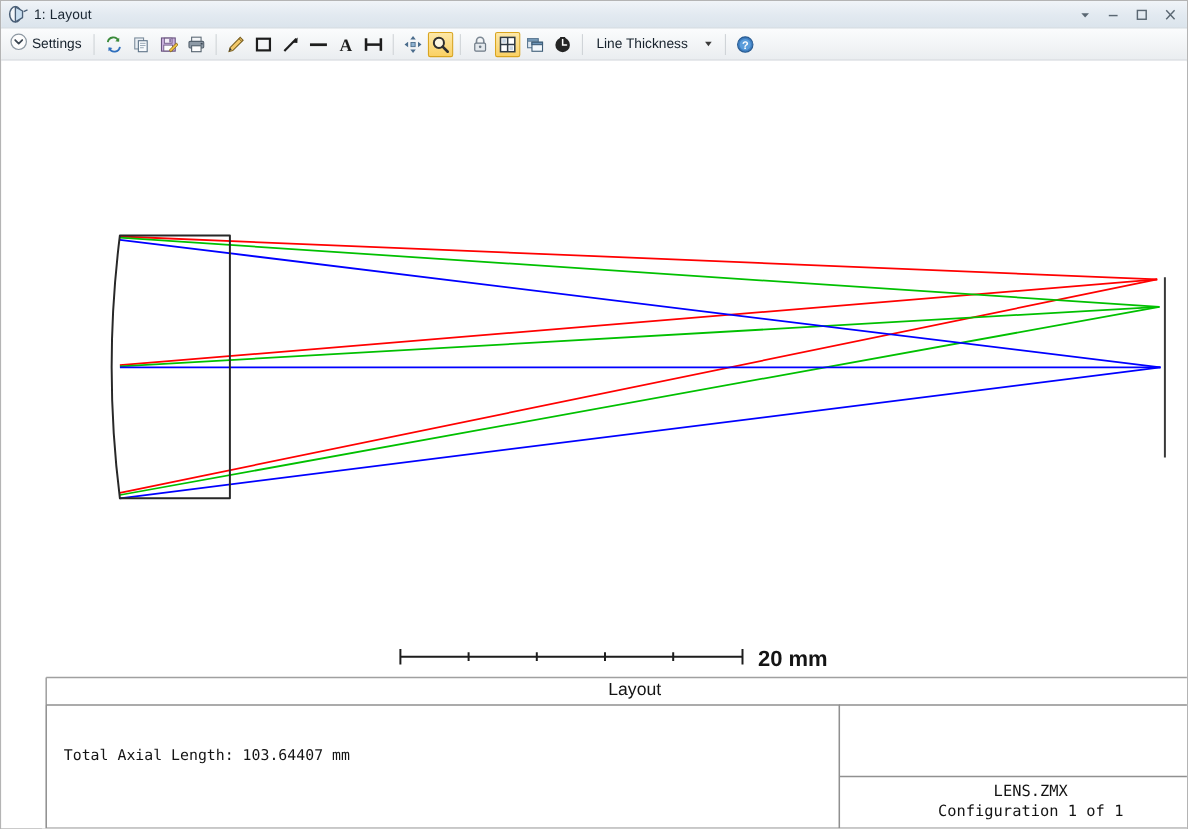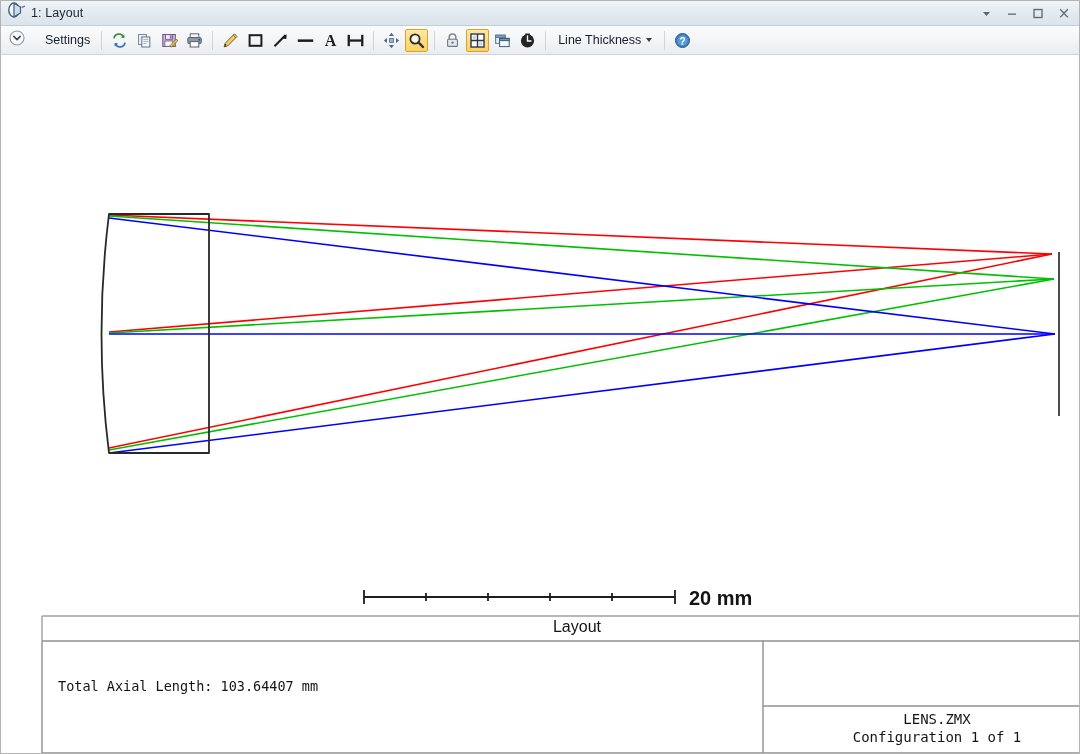--- a/index.html
+++ b/index.html
@@ -24,21 +24,21 @@
   
   #titlebar {
     position: absolute;
     left: 0; top: 0;
     width: 1080px;
     height: 25px;
     background: linear-gradient(to bottom, #f0f4f8 0%, #e3eaf1 50%, #dbe4ec 100%);
     border-bottom: 1px solid #c4cdd6;
     box-sizing: border-box;
     display: flex;
-    align-items: flex-start;
+    align-items: center;
   }
   #titlebar .tb-icon {
     width: 22px;
     height: 18px;
     margin-left: 5px;
     margin-right: 3px;
     display: flex;
     align-items: center;
     justify-content: center;
   }
@@ -91,32 +91,32 @@
     margin: 0 1px;
     padding: 0 1px;
   }
   .tbtn.active {
     background: linear-gradient(to bottom,#fde8a8,#fbd164);
     border: 1px solid #d9a520;
   }
   .tbtn-settings {
     display: flex;
     align-items: center;
-    gap: 20px;
+    gap: 4px;
     height: 23px;
     padding: 0 4px 0 2px;
   }
   .settings-label {
     font-size: 12.5px;
     color: #16212c;
   }
   .tb-lt {
     display: flex;
     align-items: center;
-    gap: 5px;
+    gap: 16px;
     height: 23px;
     padding: 0 5px;
     font-size: 12.5px;
     color: #16212c;
   }
   .caret-dn {
     width: 0; height: 0;
     border-left: 3.5px solid transparent;
     border-right: 3.5px solid transparent;
     border-top: 4px solid #3a3a3a;

